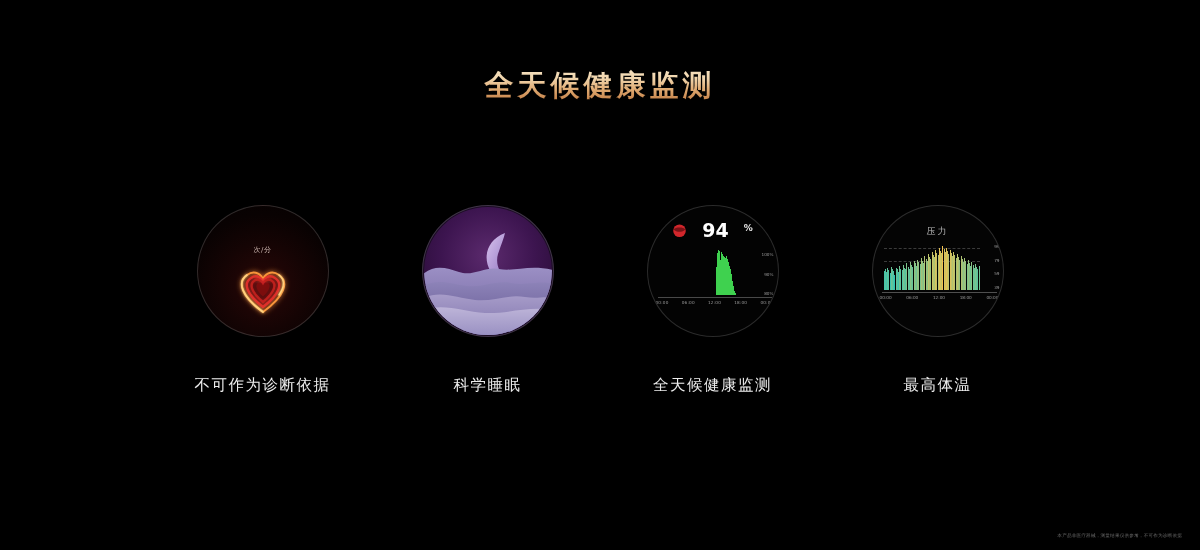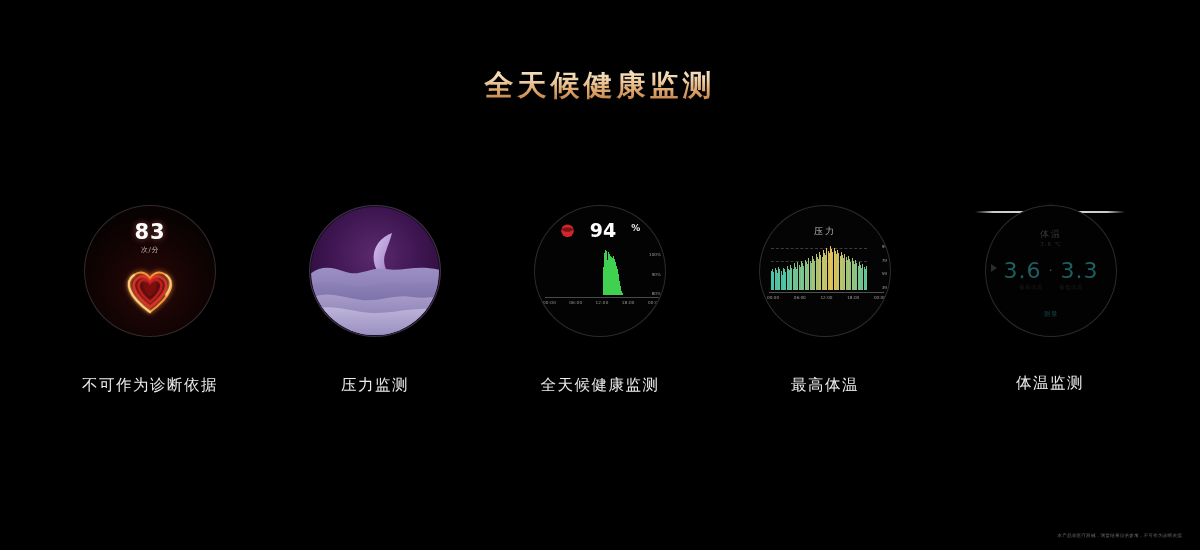--- a/index.html
+++ b/index.html
@@ -139,21 +139,20 @@
 <body>
 
 <div class="stage">
 
   <div class="title">全天候健康监测</div>
 
   <div class="row">
 
     <div class="card">
       <div class="watch w-hr">
-        <div class="hr-num">83</div>
         <div class="hr-unit">次/分</div>
         <svg class="hearts" width="86" height="60" viewBox="0 0 86 60">
           <defs>
             <filter id="gl" x="-60%" y="-60%" width="220%" height="220%">
               <feGaussianBlur stdDeviation="2.4" result="b"></feGaussianBlur>
               <feMerge>
                   <feMergeNode in="b"></feMergeNode>
                   <feMergeNode in="SourceGraphic"></feMergeNode>
                 </feMerge>
             </filter>
@@ -217,21 +216,21 @@
           <g clip-path="url(#cc)">
             <rect x="0" y="0" width="130" height="130" fill="url(#sky)"></rect>
             <path d="M78,26 C62,32 56,48 64,62 C68,69 76,72 83,70 C72,66 68,54 72,44 C74,38 77,31 78,26 Z" fill="url(#moonG)" transform="translate(-2,4) scale(1.05) translate(2,-4)"></path>
             <path d="M0,68 C12,58 24,62 36,66 C50,71 62,60 76,63 C92,66 106,58 130,64 L130,130 L0,130 Z" fill="url(#h1)"></path>
             <path d="M0,80 C16,72 28,78 44,80 C60,82 72,74 88,77 C104,80 116,74 130,78 L130,130 L0,130 Z" fill="url(#h2)"></path>
             <path d="M0,92 C18,84 34,92 52,94 C70,96 84,88 102,91 C114,93 122,90 130,92 L130,130 L0,130 Z" fill="url(#h3)"></path>
             <path d="M0,104 C22,97 40,106 62,107 C84,108 106,100 130,104 L130,130 L0,130 Z" fill="url(#h4)"></path>
           </g>
         </svg>
       </div>
-      <div class="caption">压力监测</div>
+      <div class="caption">科学睡眠</div>
     </div>
 
     <div class="card">
       <div class="watch w-spo2">
         <div class="spo2-top">
           <span class="drop">
             <svg width="15" height="15" viewBox="0 0 15 15">
               <circle cx="7.5" cy="7.8" r="6.3" fill="#d1262b"></circle>
               <path d="M1.8,6.4 C4,9.6 11,9.6 13.2,6.4 C11.8,4 3.2,4 1.8,6.4 Z" fill="#6b0f13" opacity=".85"></path>
             </svg>
@@ -452,39 +451,17 @@
         <div class="st-y">
             <span>99</span>
             <span>79</span>
             <span>59</span>
             <span>39</span>
           </div>
       </div>
       <div class="caption">最高体温</div>
     </div>
 
-    <div class="card">
-      <div class="temp-wrap">
-        <div class="tp-bar"></div>
-        <div class="tp-marker"></div>
-        <div class="watch w-temp">
-          <div class="tp-caret"></div>
-          <div class="tp-title">体温</div>
-          <div class="tp-sub">3.6 ℃</div>
-          <div class="tp-vals">
-            <span>3.6</span>
-            <span class="tp-dot">·</span>
-            <span>3.3</span>
-          </div>
-          <div class="tp-sublabels">
-            <span>最高体温</span>
-            <span>最低体温</span>
-          </div>
-          <div class="tp-foot">测量</div>
-        </div>
-      </div>
-      <div class="caption">体温监测</div>
-    </div>
 
   </div>
 
   <div class="footnote">本产品非医疗器械，测量结果仅供参考，不可作为诊断依据</div>
 </div>
 
 </body></html>

